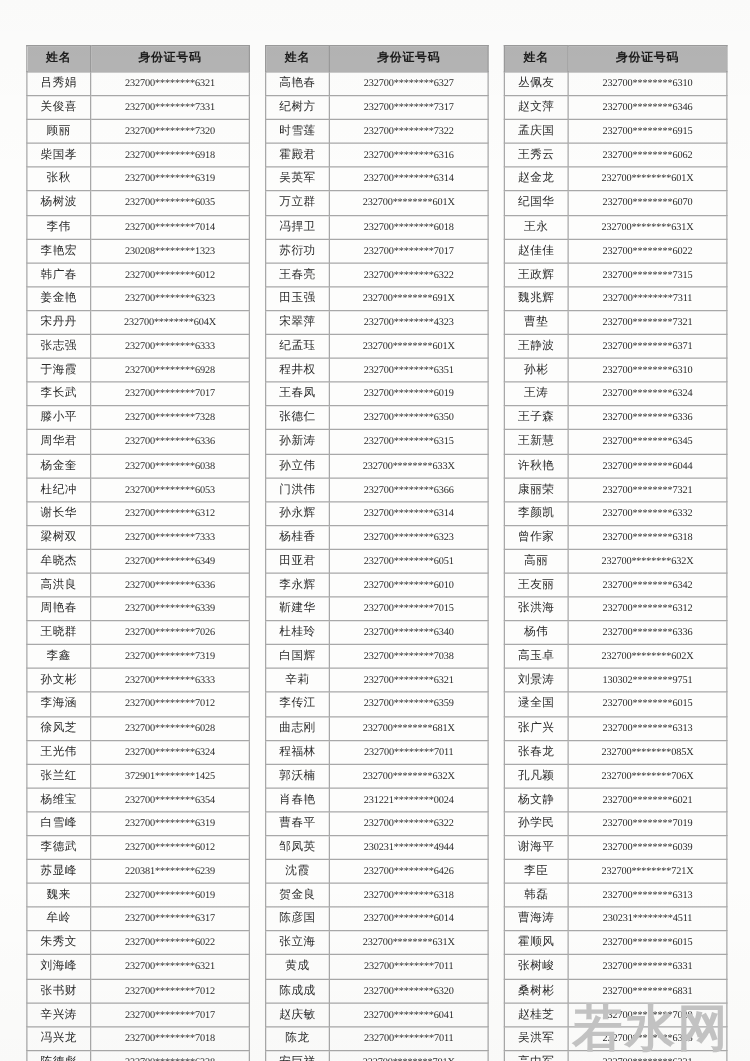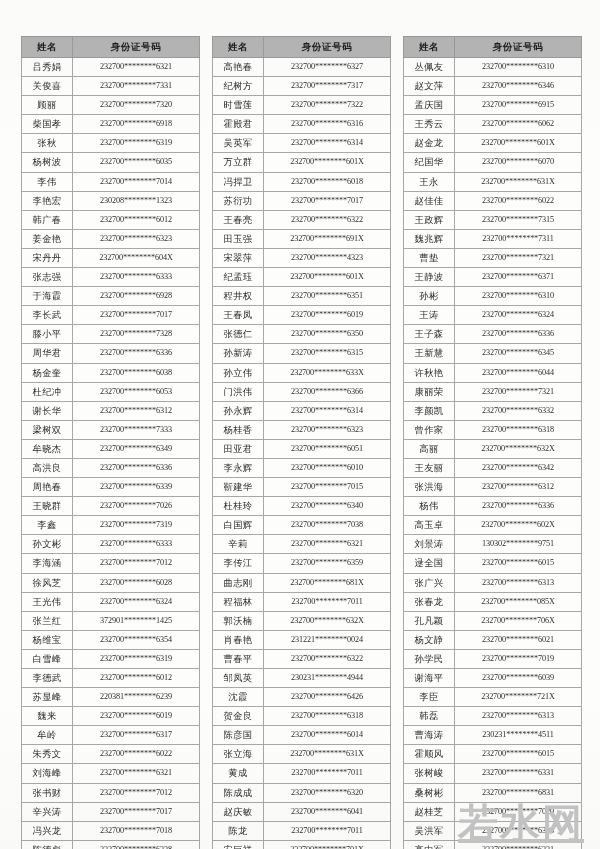--- a/index.html
+++ b/index.html
@@ -104,21 +104,21 @@
     align-items: baseline;
     gap: 9px;
     color: #c2c2c2;
     font-size: 40px;
     font-weight: bold;
     font-family: "DejaVu Sans", "Liberation Sans", sans-serif;
     letter-spacing: 2px;
     user-select: none;
     line-height: 1;
   }
-  #watermark .wm-char { display: inline-block; text-decoration: underline; }
+  #watermark .wm-char { display: inline-block; }
 </style>
 </head>
 <body>
 
 <div id="page">
 
   <div id="tables-wrap">
     <div class="block">
       <table class="idtable">
         <thead>

